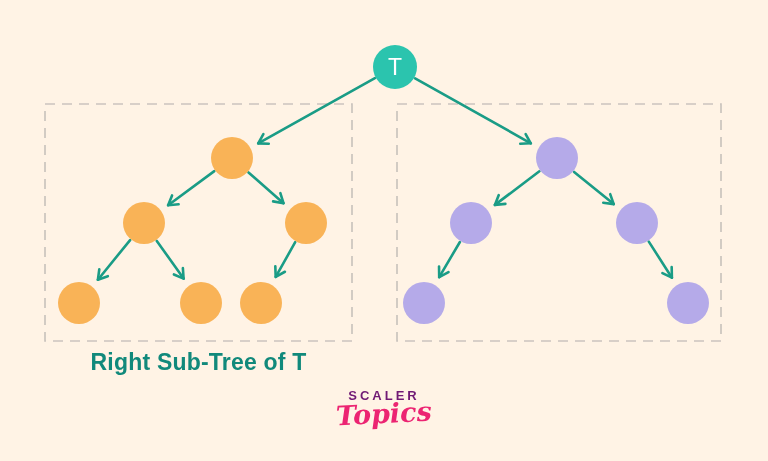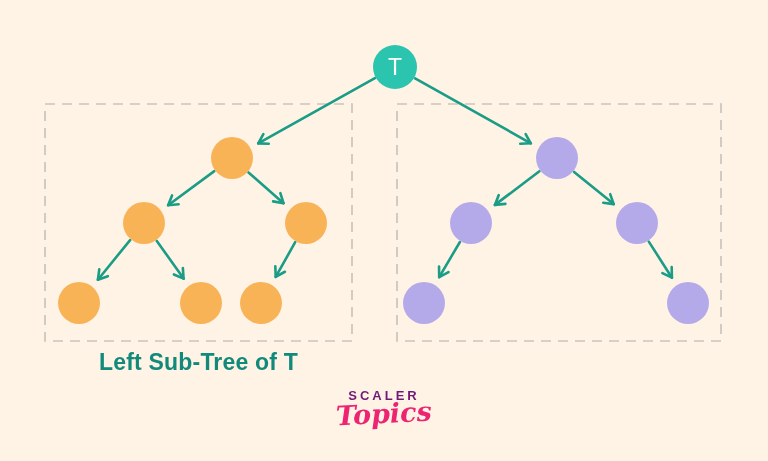--- a/index.html
+++ b/index.html
@@ -88,18 +88,18 @@
       <div class="tree-node" style="left: 285px; top: 202px; width: 42px; height: 42px; background: rgb(249, 179, 87);"></div>
       <div class="tree-node" style="left: 58px; top: 282px; width: 42px; height: 42px; background: rgb(249, 179, 87);"></div>
       <div class="tree-node" style="left: 180px; top: 282px; width: 42px; height: 42px; background: rgb(249, 179, 87);"></div>
       <div class="tree-node" style="left: 240px; top: 282px; width: 42px; height: 42px; background: rgb(249, 179, 87);"></div>
       <div class="tree-node" style="left: 536px; top: 137px; width: 42px; height: 42px; background: rgb(181, 170, 233);"></div>
       <div class="tree-node" style="left: 450px; top: 202px; width: 42px; height: 42px; background: rgb(181, 170, 233);"></div>
       <div class="tree-node" style="left: 616px; top: 202px; width: 42px; height: 42px; background: rgb(181, 170, 233);"></div>
       <div class="tree-node" style="left: 403px; top: 282px; width: 42px; height: 42px; background: rgb(181, 170, 233);"></div>
       <div class="tree-node" style="left: 667px; top: 282px; width: 42px; height: 42px; background: rgb(181, 170, 233);"></div>
     </div>
-  <div class="subtree-label left" style="color: rgb(17, 137, 123);">Left Sub-Tree of T</div>
+  <div class="subtree-label left" style="color: rgb(17, 137, 123);">Right Sub-Tree of T</div>
   <div class="logo">
     <span class="logo-brand" style="color: #701a75;">SCALER</span>
     <span class="logo-product" style="color: rgb(236, 36, 114);">Topics</span>
   </div>
 </div>
 
 </body></html>

